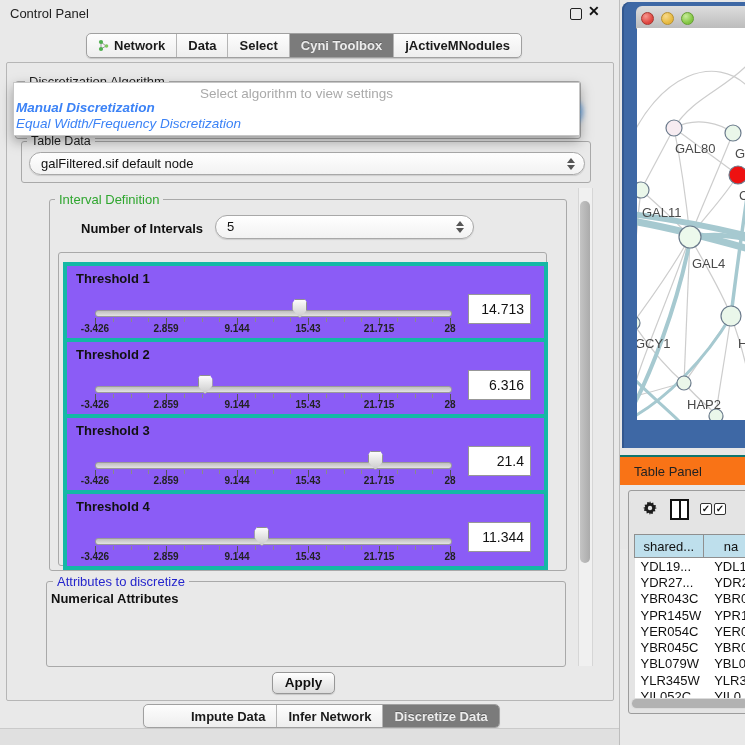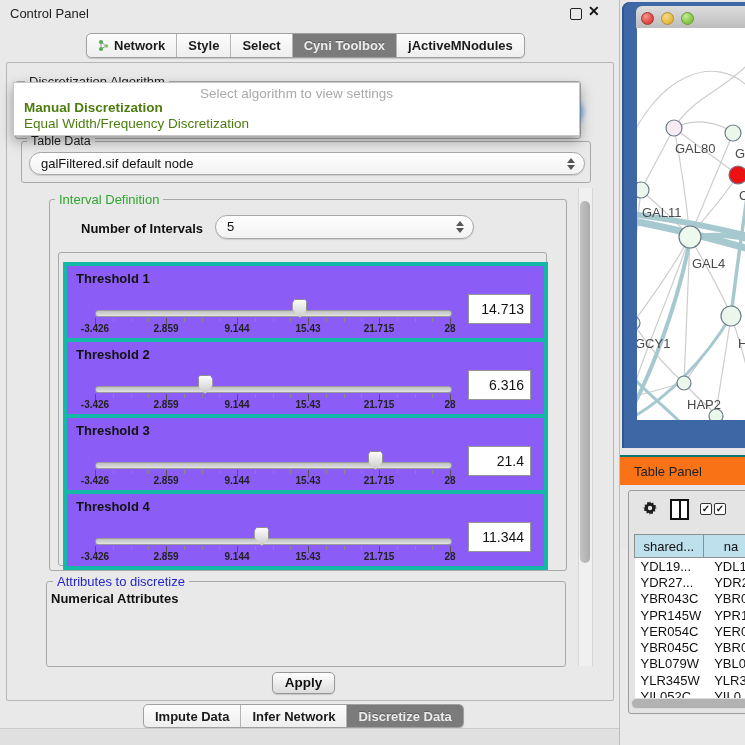--- a/index.html
+++ b/index.html
@@ -24,21 +24,21 @@
   .lbl-blue{color:#2525cc;}
   
   .combo{position:absolute;background:linear-gradient(#ffffff,#f2f2f2);border:1px solid #a8a8a8;border-radius:12px;font-size:13px;color:#111;line-height:21px;padding-left:11px;box-shadow:0 1px 1px rgba(0,0,0,.12);}
   .spinner{position:absolute;right:9px;top:50%;transform:translateY(-50%);width:8px;height:12px;}
   .spinner:before{content:"";position:absolute;left:0;top:0;border-left:4px solid transparent;border-right:4px solid transparent;border-bottom:5px solid #555;}
   .spinner:after{content:"";position:absolute;left:0;bottom:0;border-left:4px solid transparent;border-right:4px solid transparent;border-top:5px solid #555;}
   .focus-ring{box-shadow:0 0 5px 2px rgba(100,160,225,.85);border:1px solid #74a9d8;}
   
   #algo-popup{left:13px;top:82px;width:565px;height:52px;background:#fff;border:1px solid #c6c6c6;box-shadow:0 5px 12px rgba(0,0,0,.35);z-index:40;}
   .popup-hint{position:absolute;left:0;right:0;top:3px;text-align:center;color:#aaaaaa;font-size:13.5px;}
-  .popup-opt{position:absolute;left:10px;font-size:13.5px;color:#4d7c0f;white-space:nowrap;}
+  .popup-opt{position:absolute;left:2px;font-size:13.5px;color:#3b82f6;white-space:nowrap;font-style:italic;}
   
   .vsb-track{position:absolute;background:#f0f0f0;border-left:1px solid #d6d6d6;border-right:1px solid #d6d6d6;}
   .vsb-thumb{position:absolute;background:linear-gradient(90deg,#c4c4c4,#ababab);border-radius:5px;}
   
   .th-panel{position:absolute;left:62px;width:477px;height:72px;border:4px solid #14b8a6;background:#8b5cf6;}
   .th-label{position:absolute;left:9px;top:5px;font-size:13px;font-weight:bold;color:#111;}
   .track{position:absolute;left:28px;top:44px;width:355px;height:5px;border:1px solid #9a9a9a;border-radius:3px;background:linear-gradient(#bfbfbf,#e2e2e2);}
   .thumb{position:absolute;top:33px;width:15px;height:19px;background:linear-gradient(#ffffff,#c9c9c9);box-shadow:inset 0 0 0 1px #8f8f8f;clip-path:polygon(18% 0,82% 0,100% 22%,100% 55%,50% 100%,0 55%,0 22%);}
   .ticks{position:absolute;left:28px;top:52px;width:355px;height:8px;}
   .tick{position:absolute;top:0;width:1px;height:4px;background:#8a8a8a;}
@@ -86,21 +86,21 @@
             <line x1="3" y1="10" x2="8" y2="7" stroke="#9a9a9a"></line>
             <line x1="3" y1="3" x2="3" y2="10" stroke="#9a9a9a"></line>
             <circle cx="3" cy="3" r="2.1" fill="#4faf4f"></circle>
             <circle cx="3" cy="10" r="2.1" fill="#4faf4f"></circle>
             <circle cx="8.5" cy="7" r="1.8" fill="#7fc75f"></circle>
           </svg>
       </span>
       <span>Network</span>
     </div>
     <div class="seg">
-        <span>Style</span>
+        <span>Data</span>
       </div>
     <div class="seg">
         <span>Select</span>
       </div>
     <div class="seg active">
         <span>Cyni Toolbox</span>
       </div>
     <div class="seg">
         <span>jActiveMNodules</span>
       </div>
@@ -280,21 +280,21 @@
       <div class="val-box">11.344</div>
     </div>
 
     <div class="groupbox" style="left:39px;top:518px;width:518px;height:84px;"></div>
     <div class="grouplabel lbl-blue" style="left:46px;top:511px;">Attributes to discretize</div>
     <div class="abs" style="left:44px;top:528px;font-size:13px;font-weight:bold;color:#111;">Numerical Attributes</div>
 
     <div class="abs" id="apply-btn" style="left:265px;top:609px;">Apply</div>
   </div>
 
-  <div class="abs seg-bar" style="left:143px;top:704px;height:22px;">
+  <div class="abs seg-bar" style="left:143px;top:704px;height:22px;padding-left:36px;">
     <div class="seg">
         <span>Impute Data</span>
       </div>
     <div class="seg">
         <span>Infer Network</span>
       </div>
     <div class="seg active">
         <span>Discretize Data</span>
       </div>
   </div>

